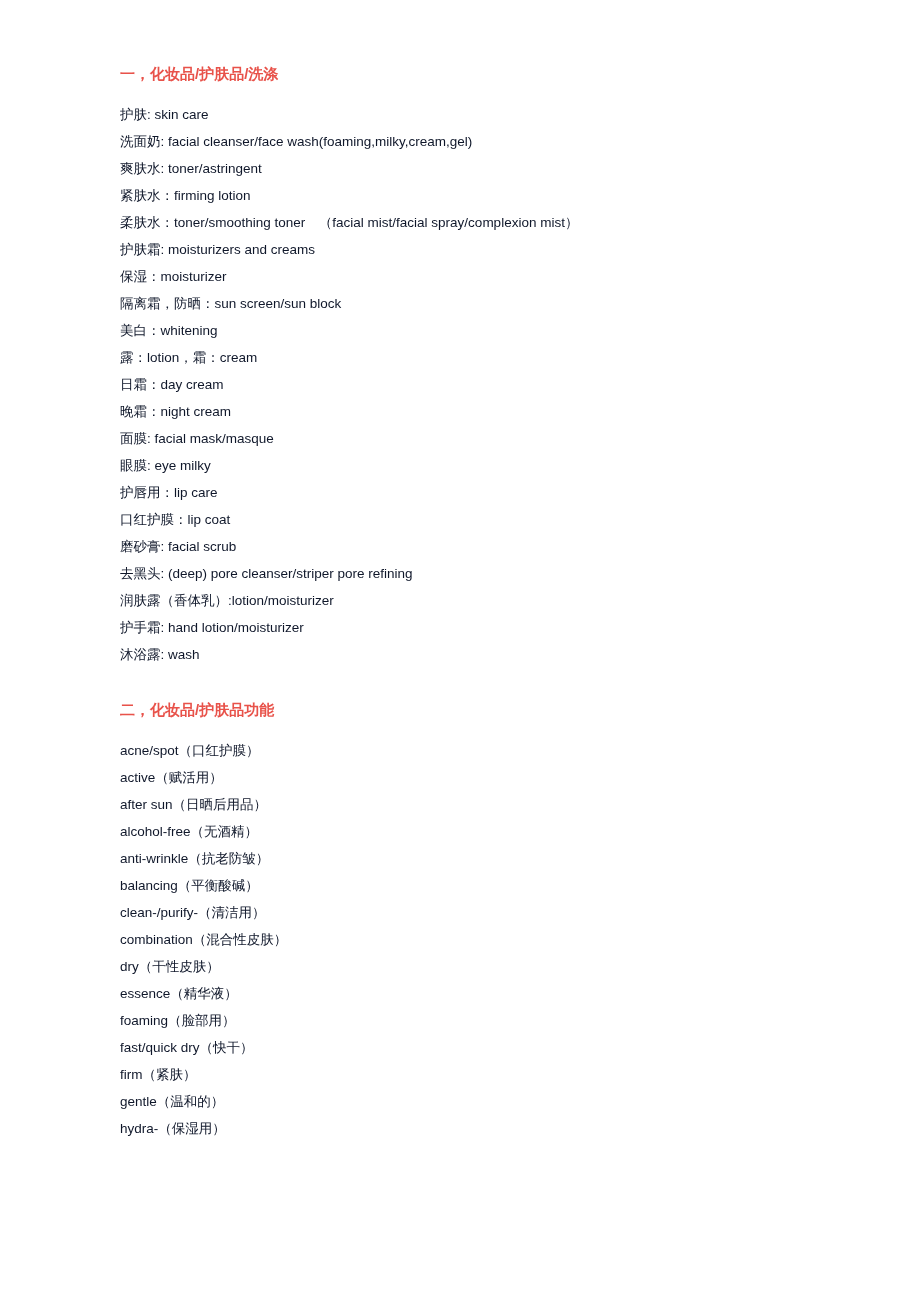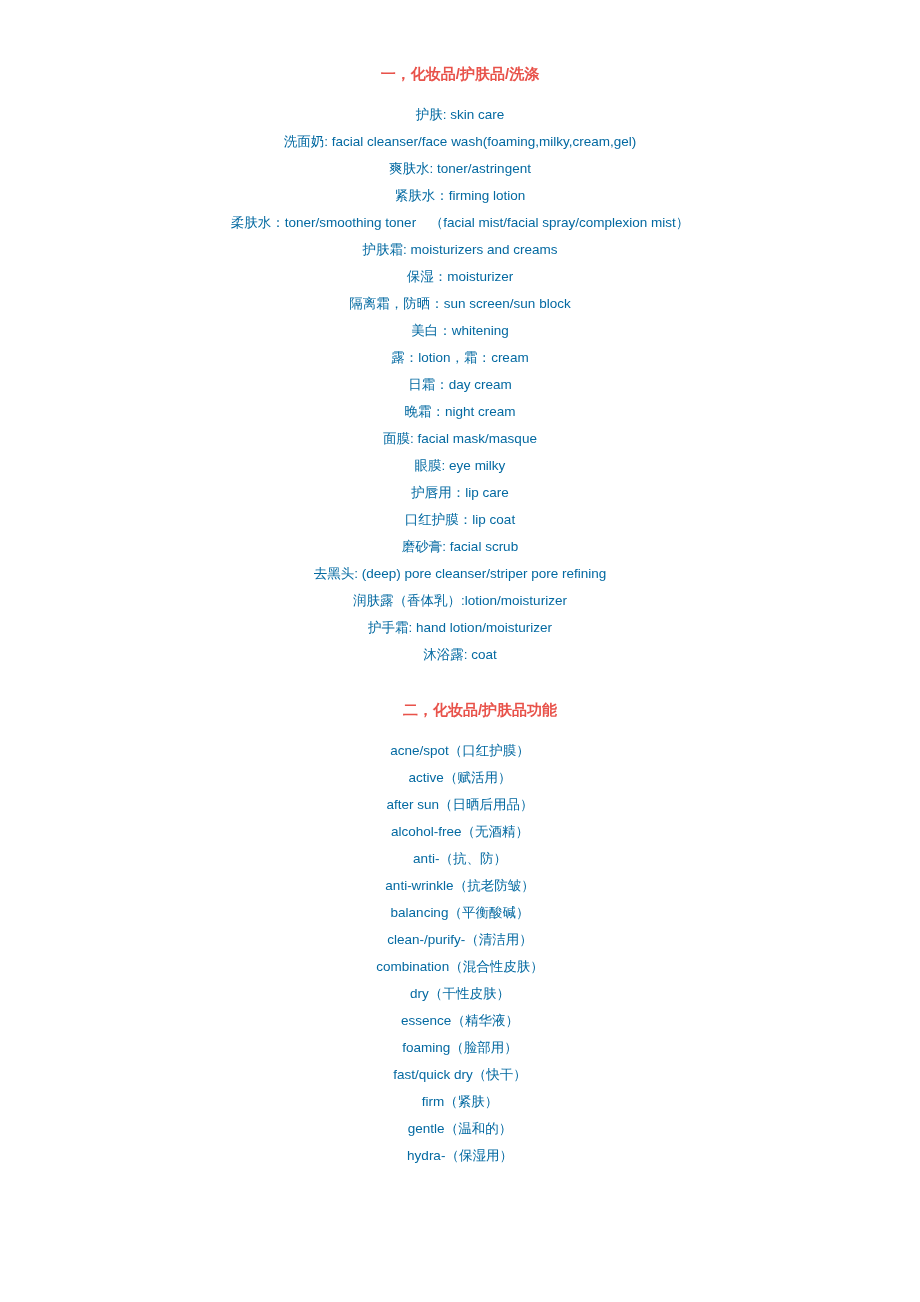--- a/index.html
+++ b/index.html
@@ -14,42 +14,41 @@
       font-size: 14px;
       color: #333333;
       padding: 60px 120px;
       line-height: 1.8;
       width: 920px;
       min-height: 1302px;
     }
 
     .section {
       margin-bottom: 28px;
-      text-align: center;
     }
 
     .section-title {
       color: #e8524a;
       font-size: 15px;
       font-weight: bold;
       margin-bottom: 14px;
     }
 
     .section-title span {
       color: #e8524a;
     }
 
     .subsection-items {
       margin-top: 4px;
     }
 
     .item-line {
       font-size: 13.5px;
       line-height: 2.0;
-      color: #0369a1;
+      color: #0f172a;
     }
 
     .teal-text {
       color: #00b0c8;
     }
   </style>
 </head>
 <body>
 
 <div>
@@ -72,34 +71,33 @@
       <div class="item-line"><span class="zh">日霜：</span><span class="en">day cream</span></div>
       <div class="item-line"><span class="zh">晚霜：</span><span class="en">night cream</span></div>
       <div class="item-line"><span class="zh">面膜</span><span class="en">: facial mask/masque</span></div>
       <div class="item-line"><span class="zh">眼膜</span><span class="en">: eye milky</span></div>
       <div class="item-line"><span class="zh">护唇用：</span><span class="en">lip care</span></div>
       <div class="item-line"><span class="zh">口红护膜：</span><span class="en">lip coat</span></div>
       <div class="item-line"><span class="zh">磨砂膏</span><span class="en">: facial scrub</span></div>
       <div class="item-line"><span class="zh">去黑头</span><span class="en">: (deep) pore cleanser/striper pore refining</span></div>
       <div class="item-line"><span class="zh">润肤露（香体乳）</span><span class="en">:lotion/moisturizer</span></div>
       <div class="item-line"><span class="zh">护手霜</span><span class="en">: hand lotion/moisturizer</span></div>
-      <div class="item-line"><span class="zh">沐浴露</span><span class="en">: coat</span></div>
+      <div class="item-line"><span class="zh">沐浴露</span><span class="en">: wash</span></div>
     </div>
   </div>
 
   <div class="section">
-    <div class="section-title teal-text" style="color: rgb(0, 168, 192); margin-left: 40px;">
+    <div class="section-title teal-text" style="color: rgb(0, 168, 192);">
       <span>二，化妆品/护肤品功能</span>
     </div>
     <div class="subsection-items">
       <div class="item-line"><span class="en">acne/spot</span><span class="zh">（口红护膜）</span></div>
       <div class="item-line"><span class="en">active</span><span class="zh">（赋活用）</span></div>
       <div class="item-line"><span class="en">after sun</span><span class="zh">（日晒后用品）</span></div>
       <div class="item-line"><span class="en">alcohol-free</span><span class="zh">（无酒精）</span></div>
-      <div class="item-line"><span class="en">anti-</span><span class="zh">（抗、防）</span></div>
       <div class="item-line"><span class="en">anti-wrinkle</span><span class="zh">（抗老防皱）</span></div>
       <div class="item-line"><span class="en">balancing</span><span class="zh">（平衡酸碱）</span></div>
       <div class="item-line"><span class="en">clean-/purify-</span><span class="zh">（清洁用）</span></div>
       <div class="item-line"><span class="en">combination</span><span class="zh">（混合性皮肤）</span></div>
       <div class="item-line"><span class="en">dry</span><span class="zh">（干性皮肤）</span></div>
       <div class="item-line"><span class="en">essence</span><span class="zh">（精华液）</span></div>
       <div class="item-line"><span class="en">foaming</span><span class="zh">（脸部用）</span></div>
       <div class="item-line"><span class="en">fast/quick dry</span><span class="zh">（快干）</span></div>
       <div class="item-line"><span class="en">firm</span><span class="zh">（紧肤）</span></div>
       <div class="item-line"><span class="en">gentle</span><span class="zh">（温和的）</span></div>

